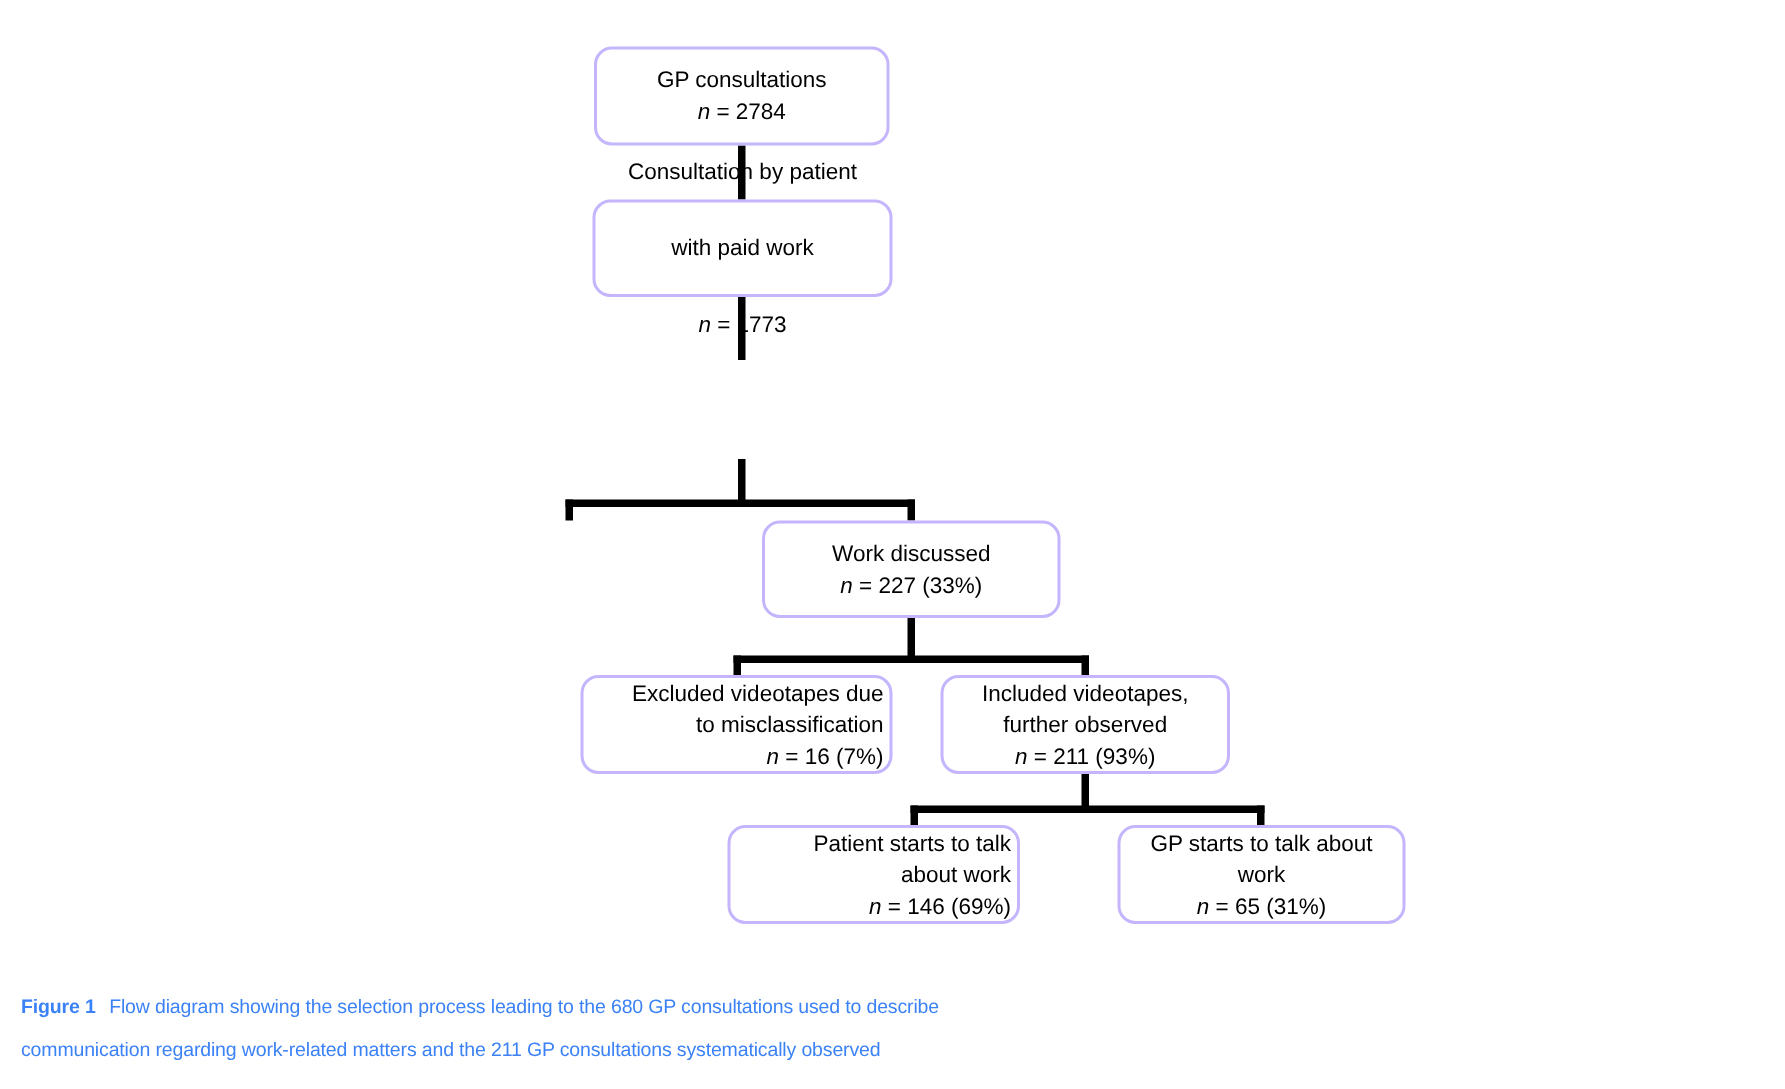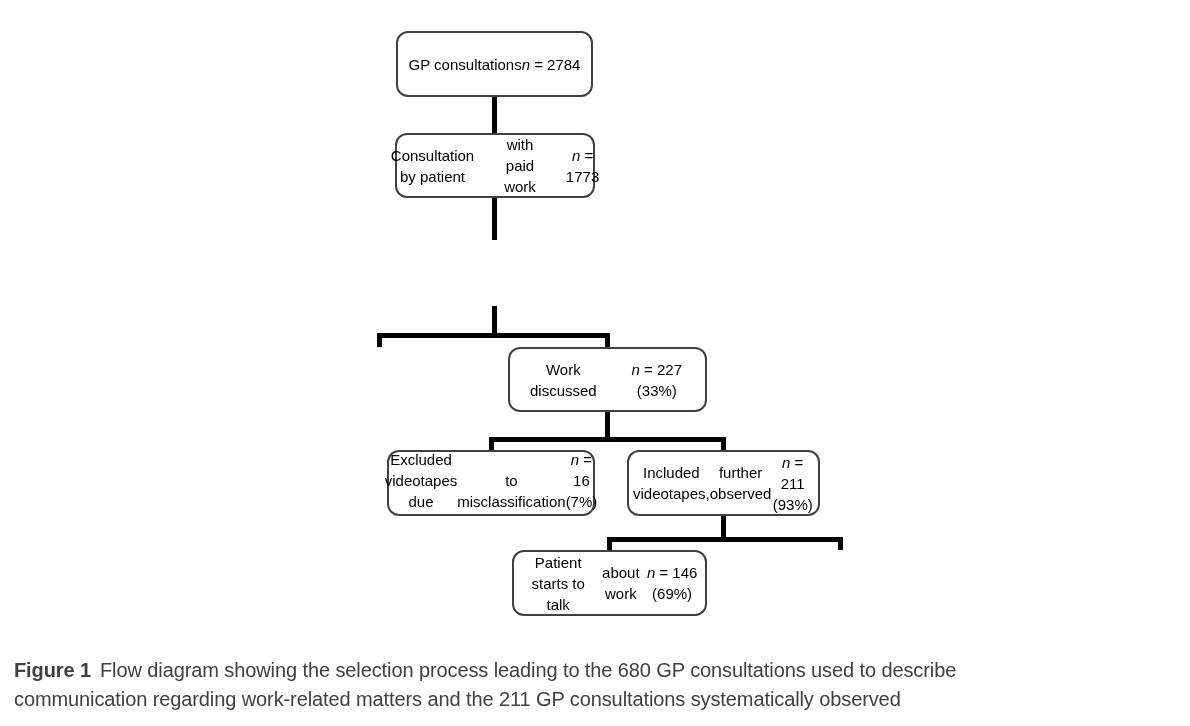--- a/index.html
+++ b/index.html
@@ -11,46 +11,46 @@
     position: relative;
     width: 1190px;
     height: 726px;
     background: #ffffff;
     font-family: "Liberation Sans", sans-serif;
     overflow: hidden;
   }
   .node {
     position: absolute;
     box-sizing: border-box;
-    border: 2px solid #404040;
+    border: 2px solid #c4b5fd;
     border-radius: 12px;
     background: #ffffff;
     display: flex;
-    flex-direction: row;
+    flex-direction: column;
     justify-content: center;
     align-items: center;
     text-align: center;
     font-size: 15px;
     line-height: 21px;
     color: #000000;
     padding: 2px 4px;
   }
   .node i { font-style: italic; }
   .conn {
     position: absolute;
     background: #000000;
   }
   .caption {
     position: absolute;
     left: 14px;
     top: 656px;
     width: 1168px;
-    font-size: 20px;
+    font-size: 13px;
     line-height: 29px;
-    color: #404040;
+    color: #3b82f6;
     letter-spacing: -0.1px;
   }
   .caption b {
     font-weight: bold;
     margin-right: 9px;
   }
 </style>
 </head>
 <body>
 
@@ -97,25 +97,30 @@
     <div>to misclassification</div>
     <div><i>n</i><span> = 16 (7%)</span></div>
   </div>
 
   <div class="node" style="left:627px; top:450px; width:193px; height:66px;">
     <div>Included videotapes,</div>
     <div>further observed</div>
     <div><i>n</i><span> = 211 (93%)</span></div>
   </div>
 
-  <div class="node" style="left:512px; top:550px; width:195px; height:66px;">
+  <div class="node" style="left:485px; top:550px; width:195px; height:66px;align-items:flex-end;">
     <div>Patient starts to talk</div>
     <div>about work</div>
     <div><i>n</i><span> = 146 (69%)</span></div>
   </div>
 
+  <div class="node" style="left:745px; top:550px; width:192px; height:66px;">
+    <div>GP starts to talk about</div>
+    <div>work</div>
+    <div><i>n</i><span> = 65 (31%)</span></div>
+  </div>
 
   <div class="caption">
     <b>Figure 1</b><span>Flow diagram showing the selection process leading to the 680 GP consultations used to describe</span><br>
     <span>communication regarding work-related matters and the 211 GP consultations systematically observed</span>
   </div>
 
 </div>
 
 </body></html>

